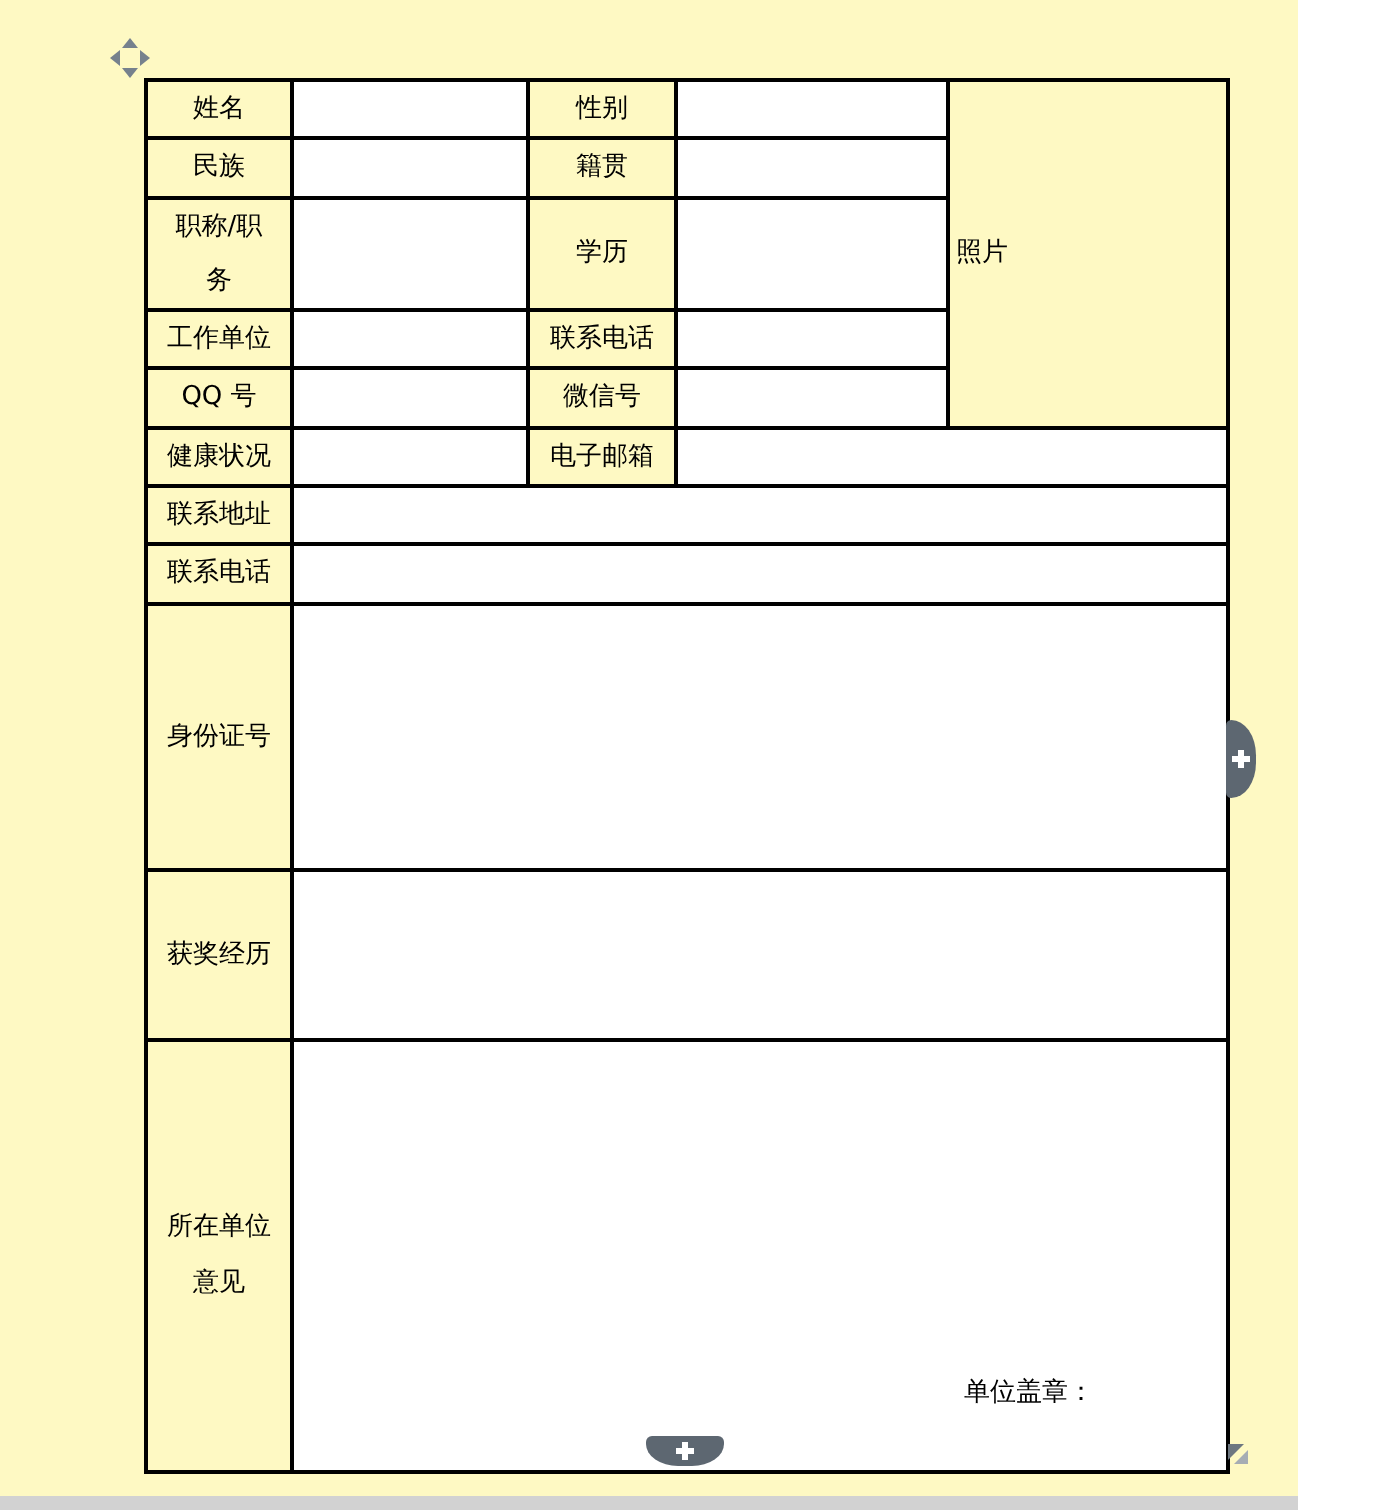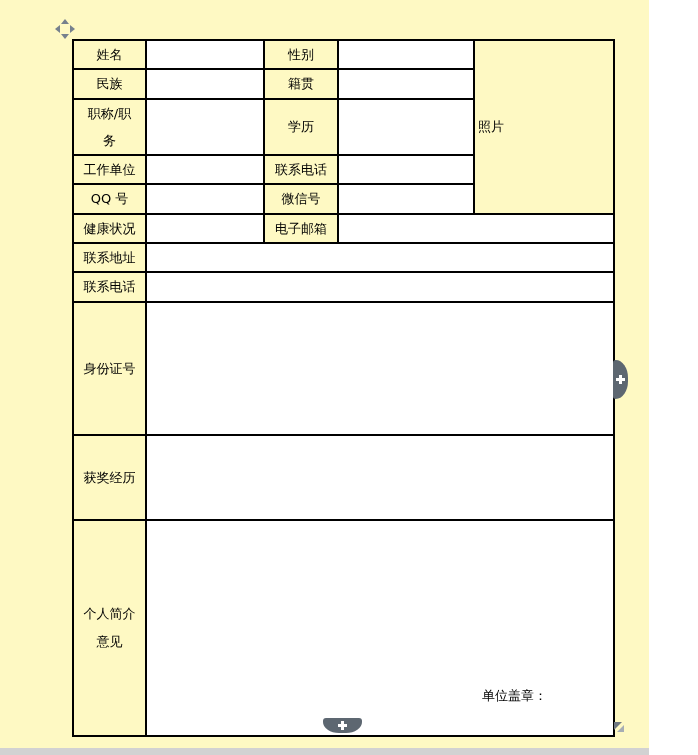--- a/index.html
+++ b/index.html
@@ -154,21 +154,21 @@
     </tr>
     <tr style="height:133px">
       <td class="lbl">身份证号</td>
       <td class="val" colspan="4"></td>
     </tr>
     <tr style="height:85px">
       <td class="lbl">获奖经历</td>
       <td class="val" colspan="4"></td>
     </tr>
     <tr style="height:216px">
-      <td class="lbl">个人简介
+      <td class="lbl">所在单位
 意见</td>
       <td class="val opinion-cell" colspan="4">
         <span class="stamp">单位盖章：</span>
       </td>
     </tr>
   </tbody>
     </table>
 
   <div class="add-col">
     <span class="plus sm"></span>

